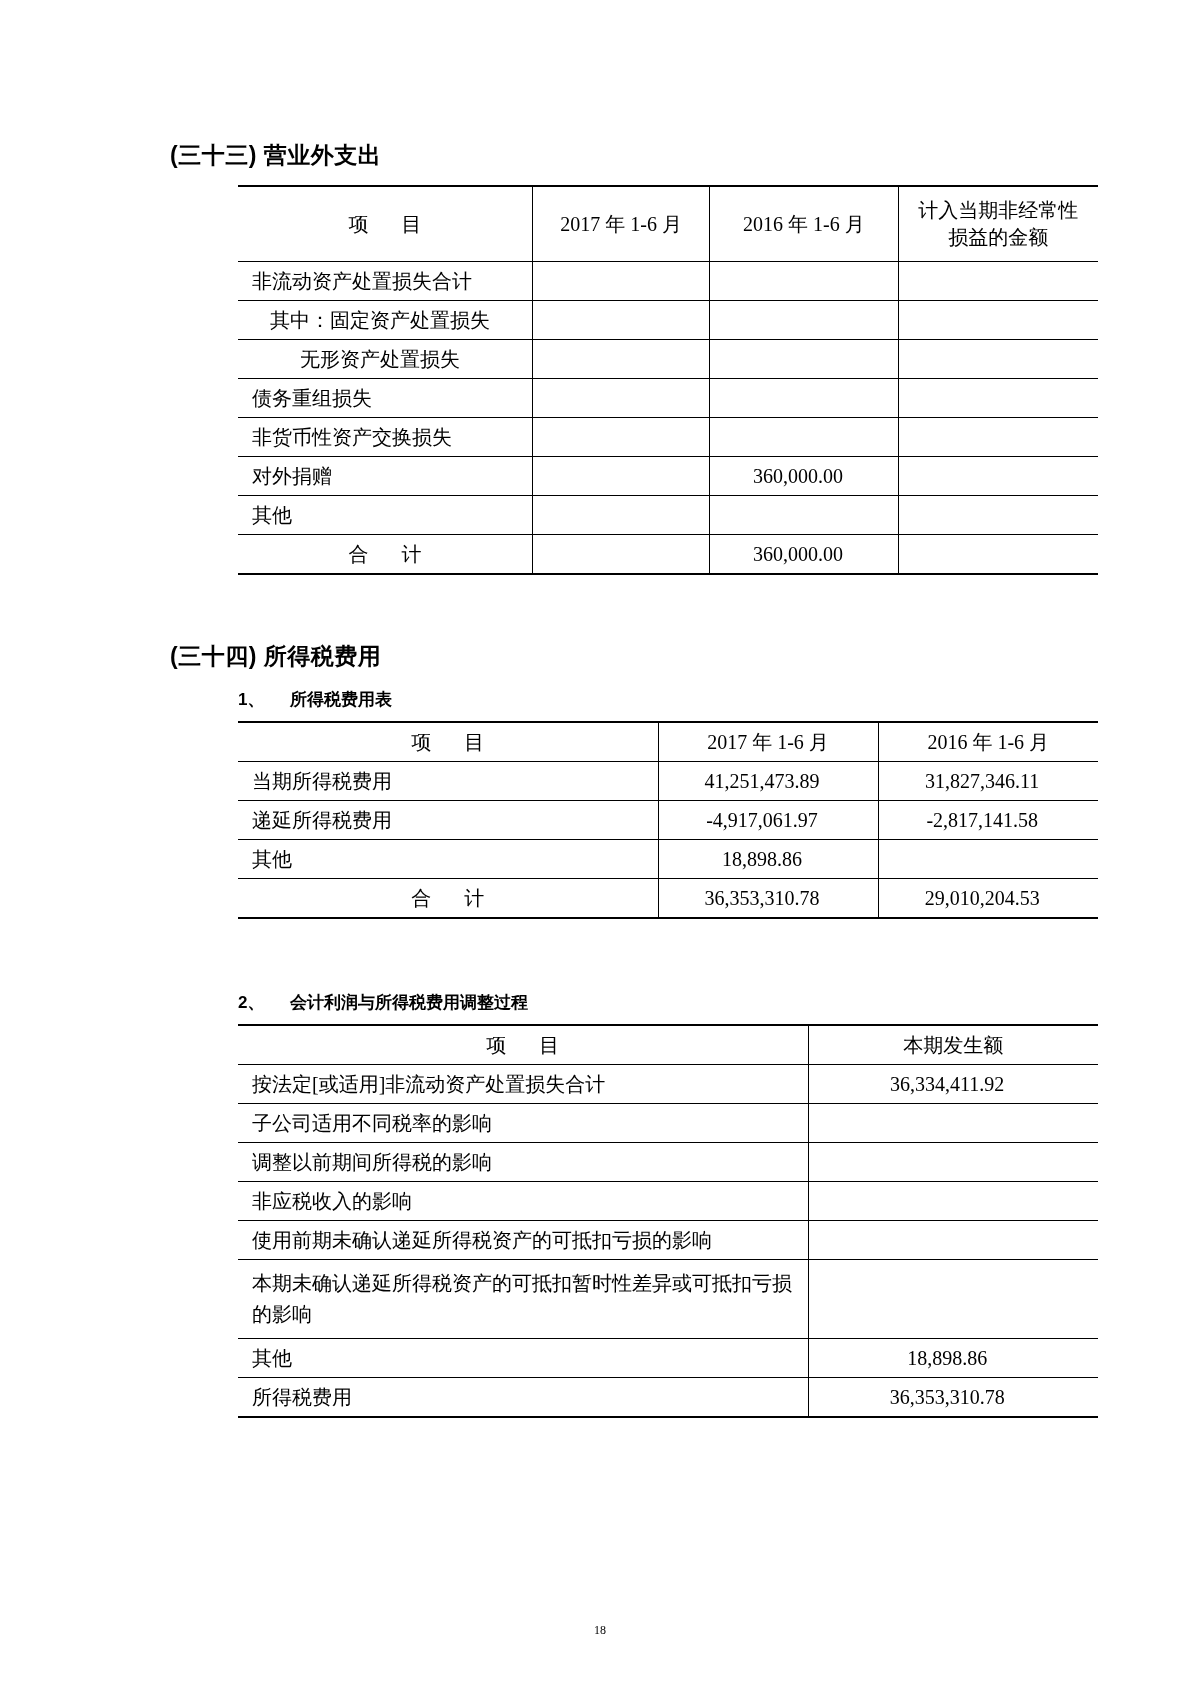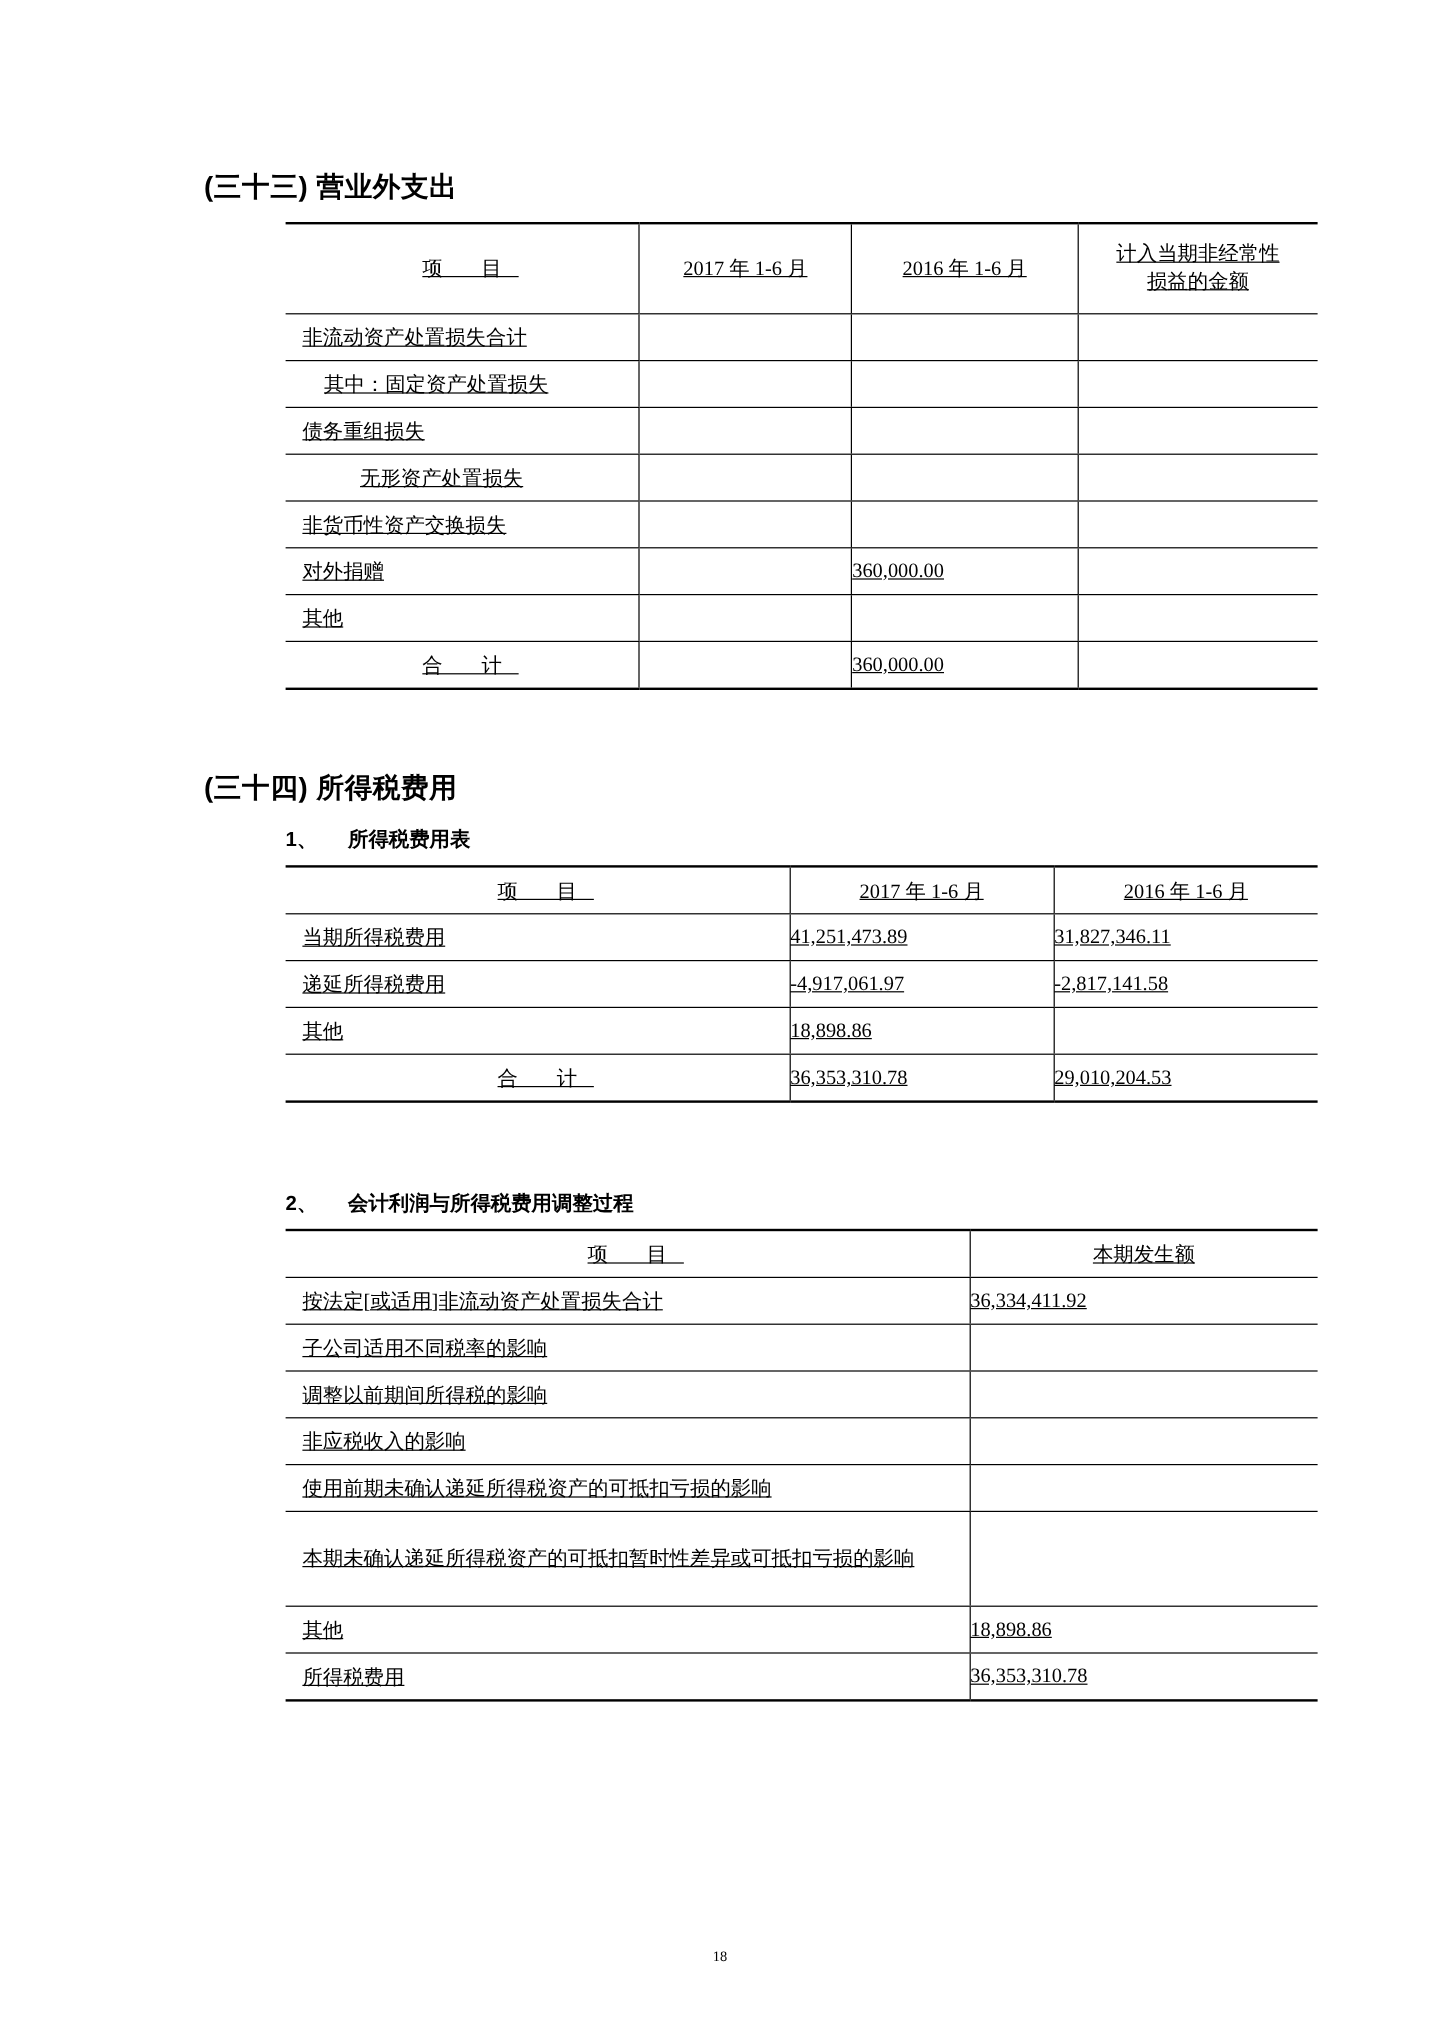--- a/index.html
+++ b/index.html
@@ -34,22 +34,21 @@
     font-size: 17px;
     margin: 16px 0 10px 0;
     padding-left: 68px;
   }
   .sub-heading .num {
     display: inline-block;
     width: 52px;
   }
   table {
     border-collapse: collapse;
-    font-size: 17px;
-    text-decoration: underline;
+    font-size: 20px;
   }
   table td {
     border-left: none;
     border-right: none;
     border-top: 1px solid #000;
     border-bottom: 1px solid #000;
     padding: 0;
     height: 38px;
     vertical-align: middle;
   }
@@ -64,21 +63,21 @@
   .tbl-nonop .c3 { width: 165px; }
   .tbl-nonop .c4 { width: 175px; }
   .vline-l { border-left: 1px solid #000 !important; }
   .cell-item {
     padding-left: 14px;
     text-align: left;
   }
   .cell-item.indent1 { padding-left: 32px; }
   .cell-item.indent2 { padding-left: 62px; }
   .cell-num {
-    text-align: left;
+    text-align: center;
     padding-right: 12px;
   }
   .cell-center {
     text-align: center;
   }
   .hdr-row td {
     text-align: center;
     height: 74px;
     line-height: 1.35;
     vertical-align: middle;
@@ -159,27 +158,27 @@
         <td class="cell-num vline-l"></td>
         <td class="cell-num vline-l"></td>
       </tr>
       <tr>
         <td class="cell-item indent1">其中：固定资产处置损失</td>
         <td class="cell-num vline-l"></td>
         <td class="cell-num vline-l"></td>
         <td class="cell-num vline-l"></td>
       </tr>
       <tr>
+        <td class="cell-item indent2">无形资产处置损失</td>
+        <td class="cell-num vline-l"></td>
+        <td class="cell-num vline-l"></td>
+        <td class="cell-num vline-l"></td>
+      </tr>
+      <tr>
         <td class="cell-item">债务重组损失</td>
-        <td class="cell-num vline-l"></td>
-        <td class="cell-num vline-l"></td>
-        <td class="cell-num vline-l"></td>
-      </tr>
-      <tr>
-        <td class="cell-item indent2">无形资产处置损失</td>
         <td class="cell-num vline-l"></td>
         <td class="cell-num vline-l"></td>
         <td class="cell-num vline-l"></td>
       </tr>
       <tr>
         <td class="cell-item">非货币性资产交换损失</td>
         <td class="cell-num vline-l"></td>
         <td class="cell-num vline-l"></td>
         <td class="cell-num vline-l"></td>
       </tr>

